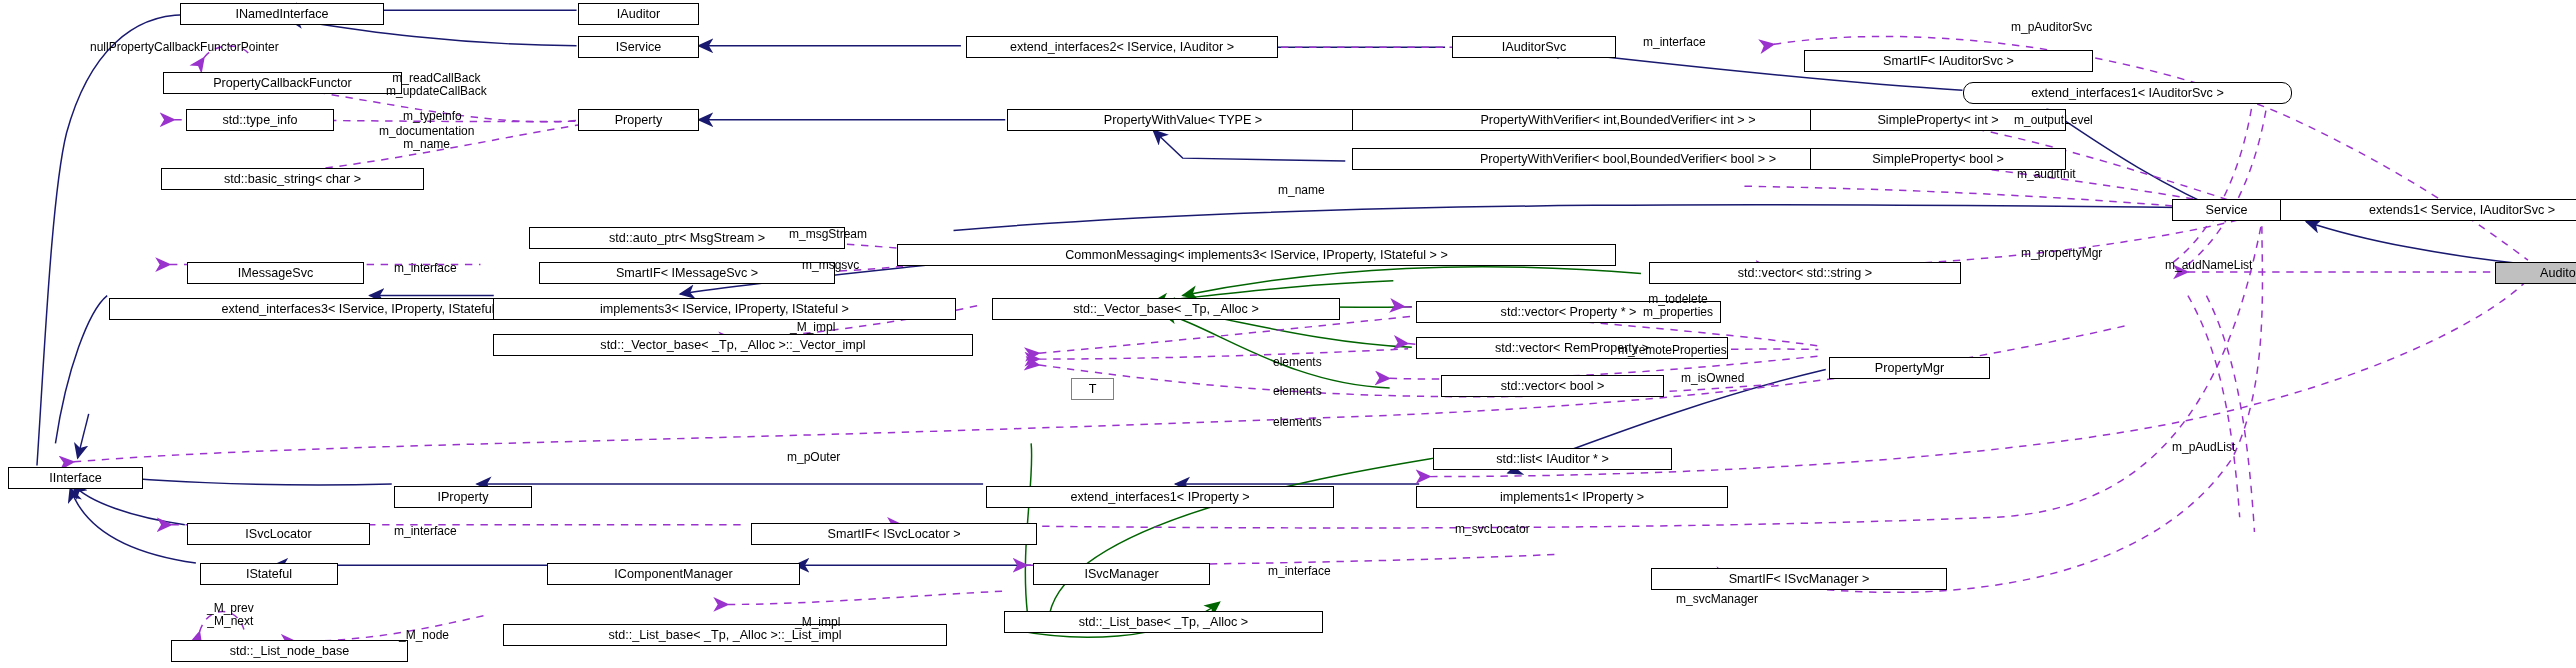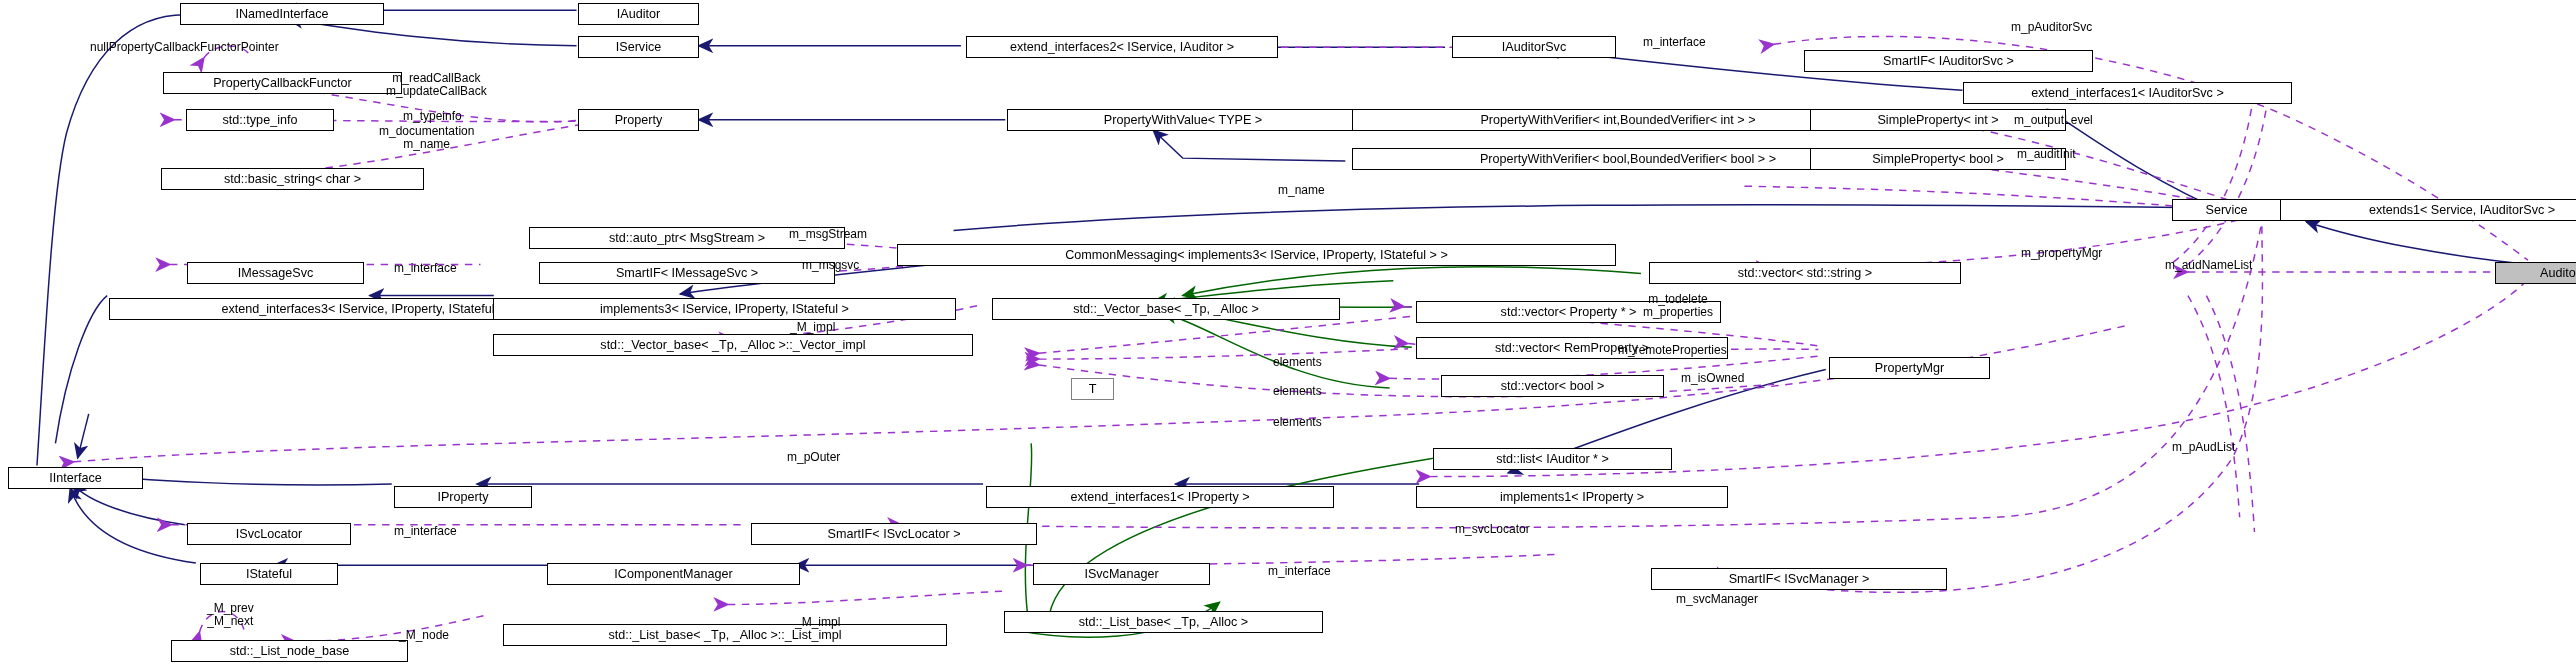--- a/index.html
+++ b/index.html
@@ -194,21 +194,21 @@
     </g>
   </svg>
 
   <div id="node-layer">
       <div class="node" style="left: 180px; top: 3px; width: 204px;">INamedInterface</div>
       <div class="node" style="left: 578px; top: 3px; width: 121px;">IAuditor</div>
       <div class="node" style="left: 578px; top: 36px; width: 121px;">IService</div>
       <div class="node" style="left: 966px; top: 36px; width: 312px;">extend_interfaces2&lt; IService, IAuditor &gt;</div>
       <div class="node" style="left: 1452px; top: 36px; width: 164px;">IAuditorSvc</div>
       <div class="node" style="left: 1804px; top: 50px; width: 289px;">SmartIF&lt; IAuditorSvc &gt;</div>
-      <div class="node" style="left: 1963px; top: 82px; width: 329px;">extend_interfaces1&lt; IAuditorSvc &gt;</div>
+      <div class="node" style="left: 1963px; top: 82px; width: 329px; border-radius: 10px;">extend_interfaces1&lt; IAuditorSvc &gt;</div>
       <div class="node" style="left: 163px; top: 72px; width: 239px;">PropertyCallbackFunctor</div>
       <div class="node" style="left: 186px; top: 109px; width: 148px;">std::type_info</div>
       <div class="node" style="left: 578px; top: 109px; width: 121px;">Property</div>
       <div class="node" style="left: 1007px; top: 109px; width: 352px;">PropertyWithValue&lt; TYPE &gt;</div>
       <div class="node" style="left: 1352px; top: 109px; width: 532px;">PropertyWithVerifier&lt; int,BoundedVerifier&lt; int &gt; &gt;</div>
       <div class="node" style="left: 1810px; top: 109px; width: 256px;">SimpleProperty&lt; int &gt;</div>
       <div class="node" style="left: 161px; top: 168px; width: 263px;">std::basic_string&lt; char &gt;</div>
       <div class="node" style="left: 1352px; top: 148px; width: 552px;">PropertyWithVerifier&lt; bool,BoundedVerifier&lt; bool &gt; &gt;</div>
       <div class="node" style="left: 1810px; top: 148px; width: 256px;">SimpleProperty&lt; bool &gt;</div>
       <div class="node" style="left: 2172px; top: 199px; width: 109px;">Service</div>
@@ -226,40 +226,40 @@
       <div class="node" style="left: 493px; top: 334px; width: 480px;">std::_Vector_base&lt; _Tp, _Alloc &gt;::_Vector_impl</div>
       <div class="node" style="left: 1416px; top: 337px; width: 312px;">std::vector&lt; RemProperty &gt;</div>
       <div class="node" style="left: 1829px; top: 357px; width: 161px;">PropertyMgr</div>
       <div class="node" style="left: 1441px; top: 375px; width: 223px;">std::vector&lt; bool &gt;</div>
       <div class="node tparam" style="left: 1071px; top: 378px; width: 43px;">T</div>
       <div class="node" style="left: 1433px; top: 448px; width: 239px;">std::list&lt; IAuditor * &gt;</div>
       <div class="node" style="left: 8.1px; top: 467px; width: 135px;">IInterface</div>
       <div class="node" style="left: 394px; top: 486px; width: 138px;">IProperty</div>
       <div class="node" style="left: 986px; top: 486px; width: 348px;">extend_interfaces1&lt; IProperty &gt;</div>
       <div class="node" style="left: 1416px; top: 486px; width: 312px;">implements1&lt; IProperty &gt;</div>
-      <div class="node" style="left: 187px; top: 523px; width: 164px;">ISvcLocator</div>
+      <div class="node" style="left: 187px; top: 523px; width: 183px;">ISvcLocator</div>
       <div class="node" style="left: 751px; top: 523px; width: 286px;">SmartIF&lt; ISvcLocator &gt;</div>
       <div class="node" style="left: 200px; top: 563px; width: 138px;">IStateful</div>
       <div class="node" style="left: 547px; top: 563px; width: 253px;">IComponentManager</div>
       <div class="node" style="left: 1033px; top: 563px; width: 177px;">ISvcManager</div>
       <div class="node" style="left: 1651px; top: 568px; width: 296px;">SmartIF&lt; ISvcManager &gt;</div>
       <div class="node" style="left: 1004px; top: 611px; width: 319px;">std::_List_base&lt; _Tp, _Alloc &gt;</div>
       <div class="node" style="left: 503px; top: 624px; width: 444px;">std::_List_base&lt; _Tp, _Alloc &gt;::_List_impl</div>
       <div class="node" style="left: 171px; top: 640px; width: 237px;">std::_List_node_base</div>
     </div>
 
   <div id="label-layer">
       <div class="elabel" style="left: 90px; top: 41px;">nullPropertyCallbackFunctorPointer</div>
       <div class="elabel" style="left: 386px; top: 72px;">m_readCallBack<br>m_updateCallBack</div>
       <div class="elabel" style="left: 403px; top: 110px;">m_typeinfo</div>
       <div class="elabel" style="left: 379px; top: 125px;">m_documentation<br>m_name</div>
       <div class="elabel" style="left: 1643px; top: 36px;">m_interface</div>
       <div class="elabel" style="left: 2011px; top: 21.4px;">m_pAuditorSvc</div>
       <div class="elabel" style="left: 2014px; top: 114px;">m_outputLevel</div>
-      <div class="elabel" style="left: 2017px; top: 148px;">m_auditInit</div>
+      <div class="elabel" style="left: 2017px; top: 168px;">m_auditInit</div>
       <div class="elabel" style="left: 1278px; top: 184px;">m_name</div>
       <div class="elabel" style="left: 789px; top: 228px;">m_msgStream</div>
       <div class="elabel" style="left: 802px; top: 259px;">m_msgsvc</div>
       <div class="elabel" style="left: 394px; top: 262px;">m_interface</div>
       <div class="elabel" style="left: 2021px; top: 247px;">m_propertyMgr</div>
       <div class="elabel" style="left: 2165px; top: 259px;">m_audNameList</div>
       <div class="elabel" style="left: 1643px; top: 293px;">m_todelete<br>m_properties</div>
       <div class="elabel" style="left: 1618px; top: 344px;">m_remoteProperties</div>
       <div class="elabel" style="left: 1681px; top: 372px;">m_isOwned</div>
       <div class="elabel" style="left: 790px; top: 321px;">_M_impl</div>

